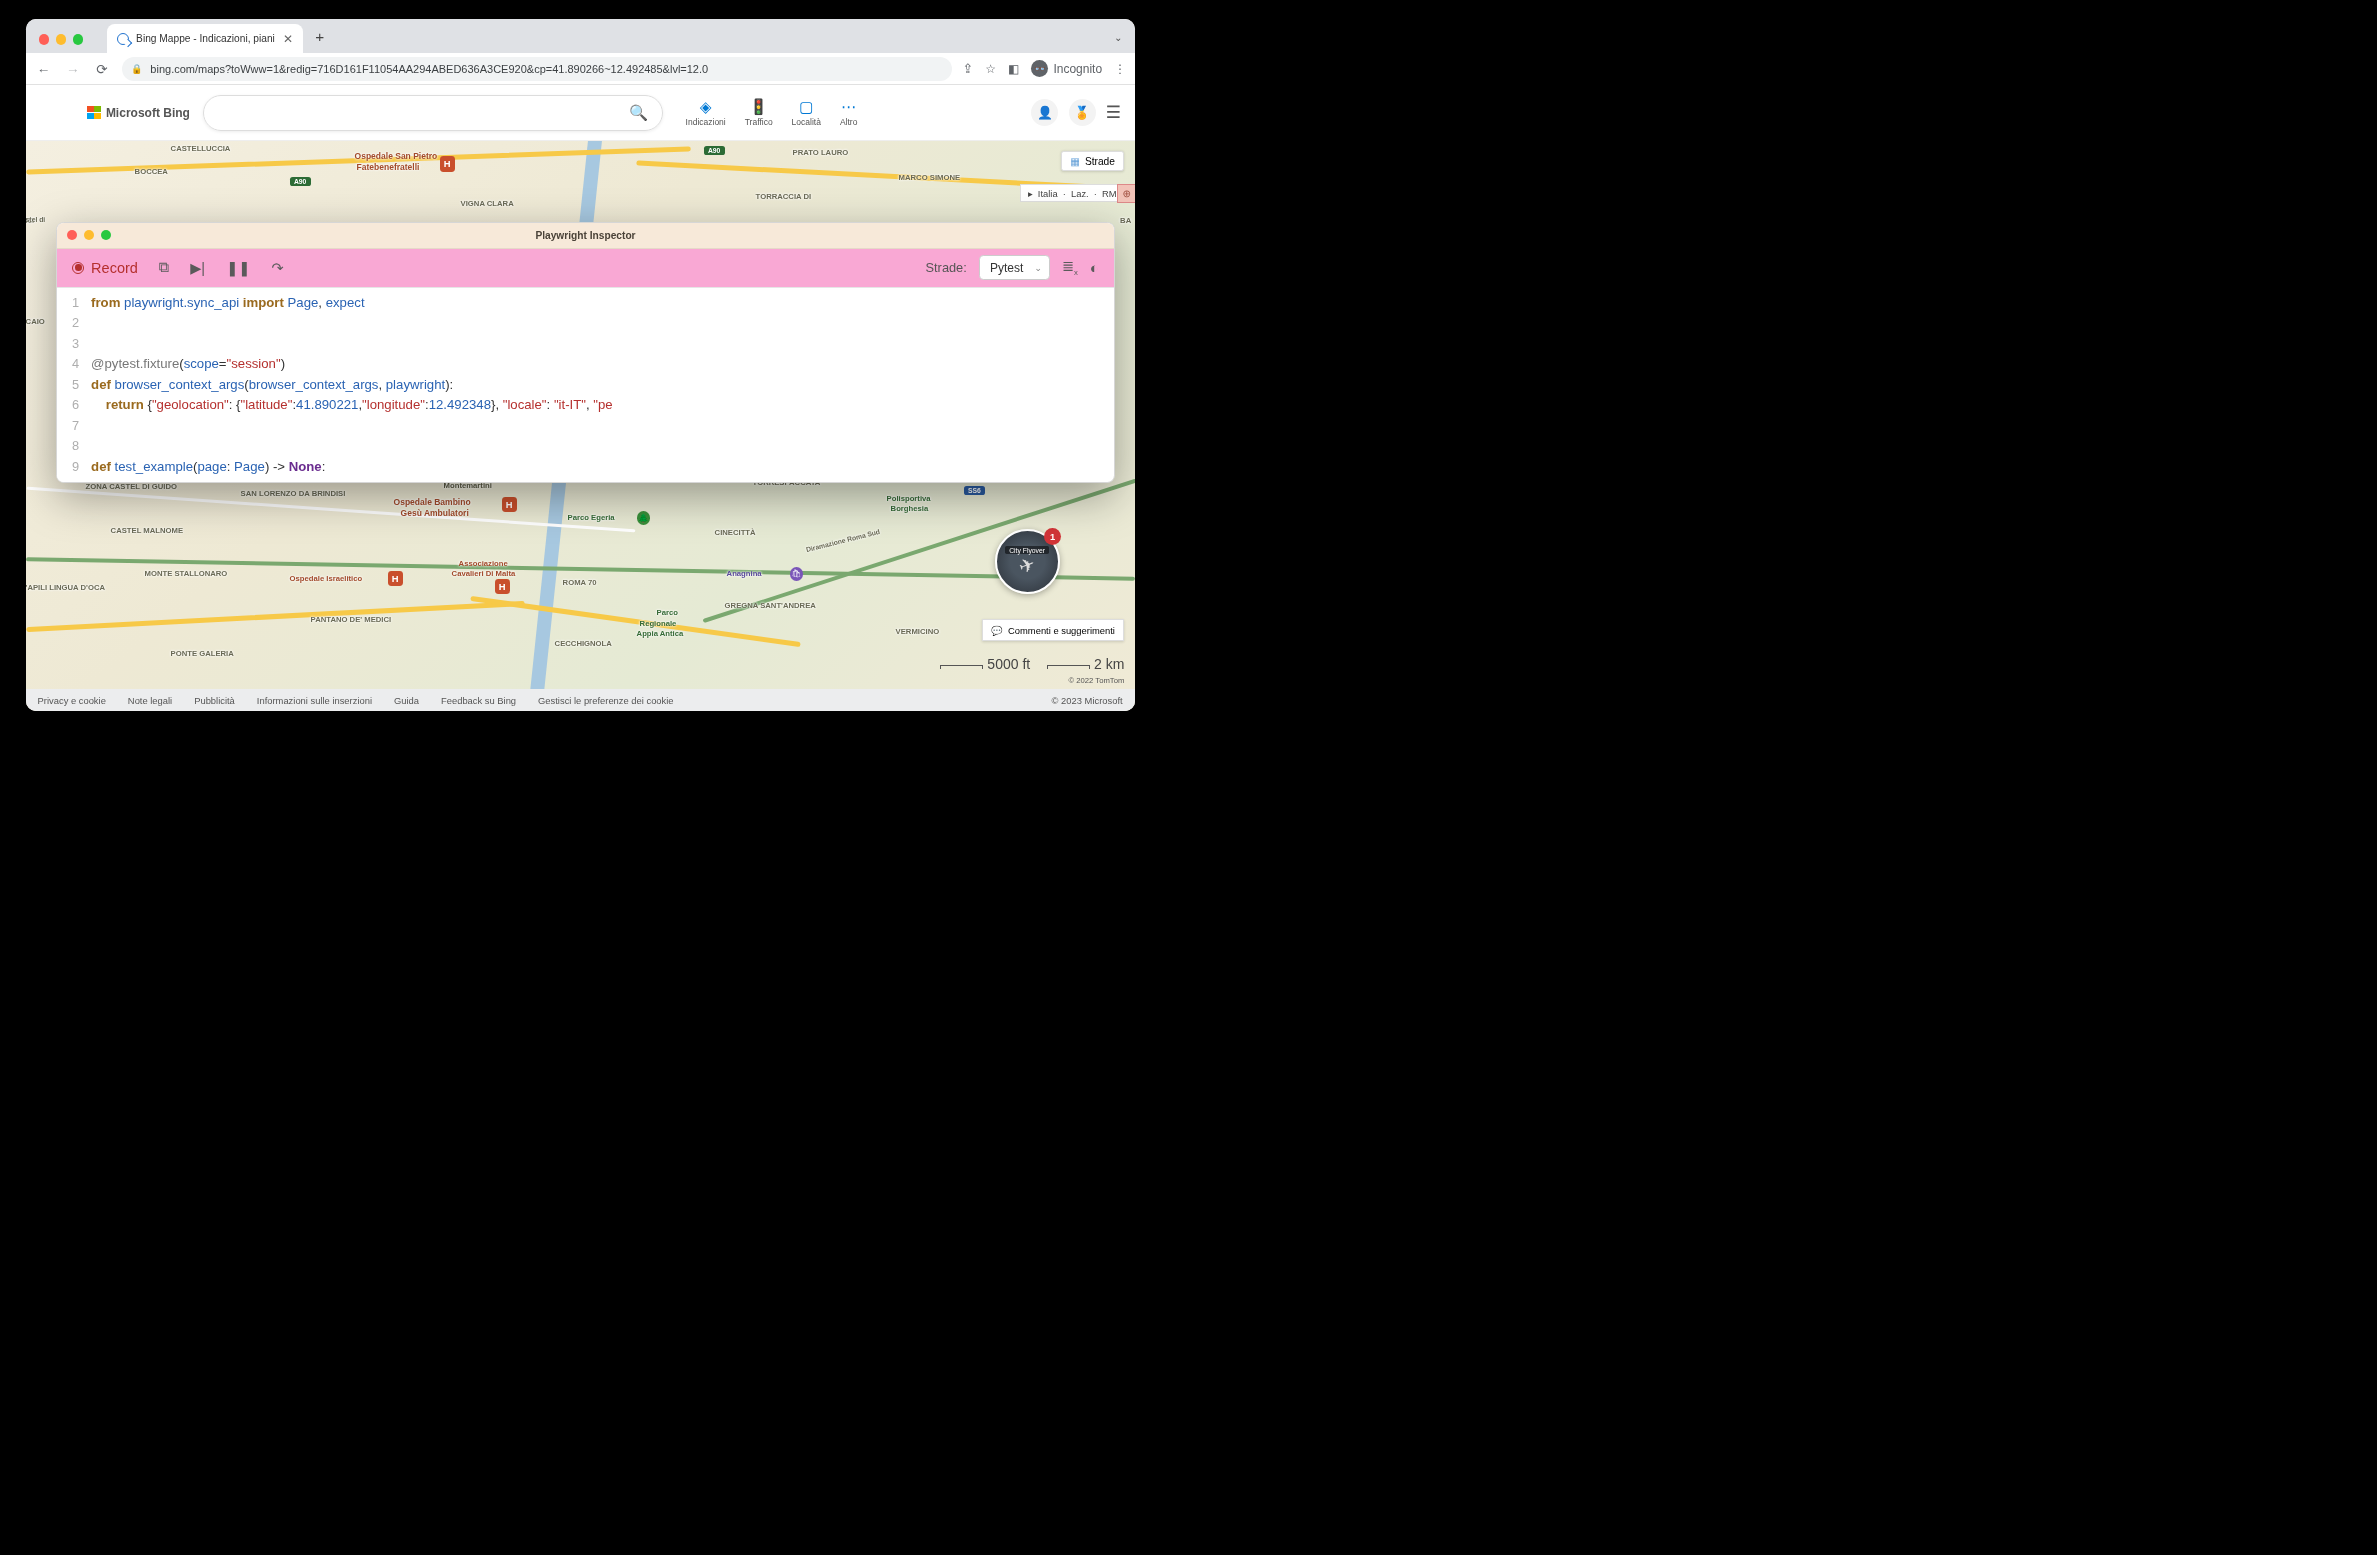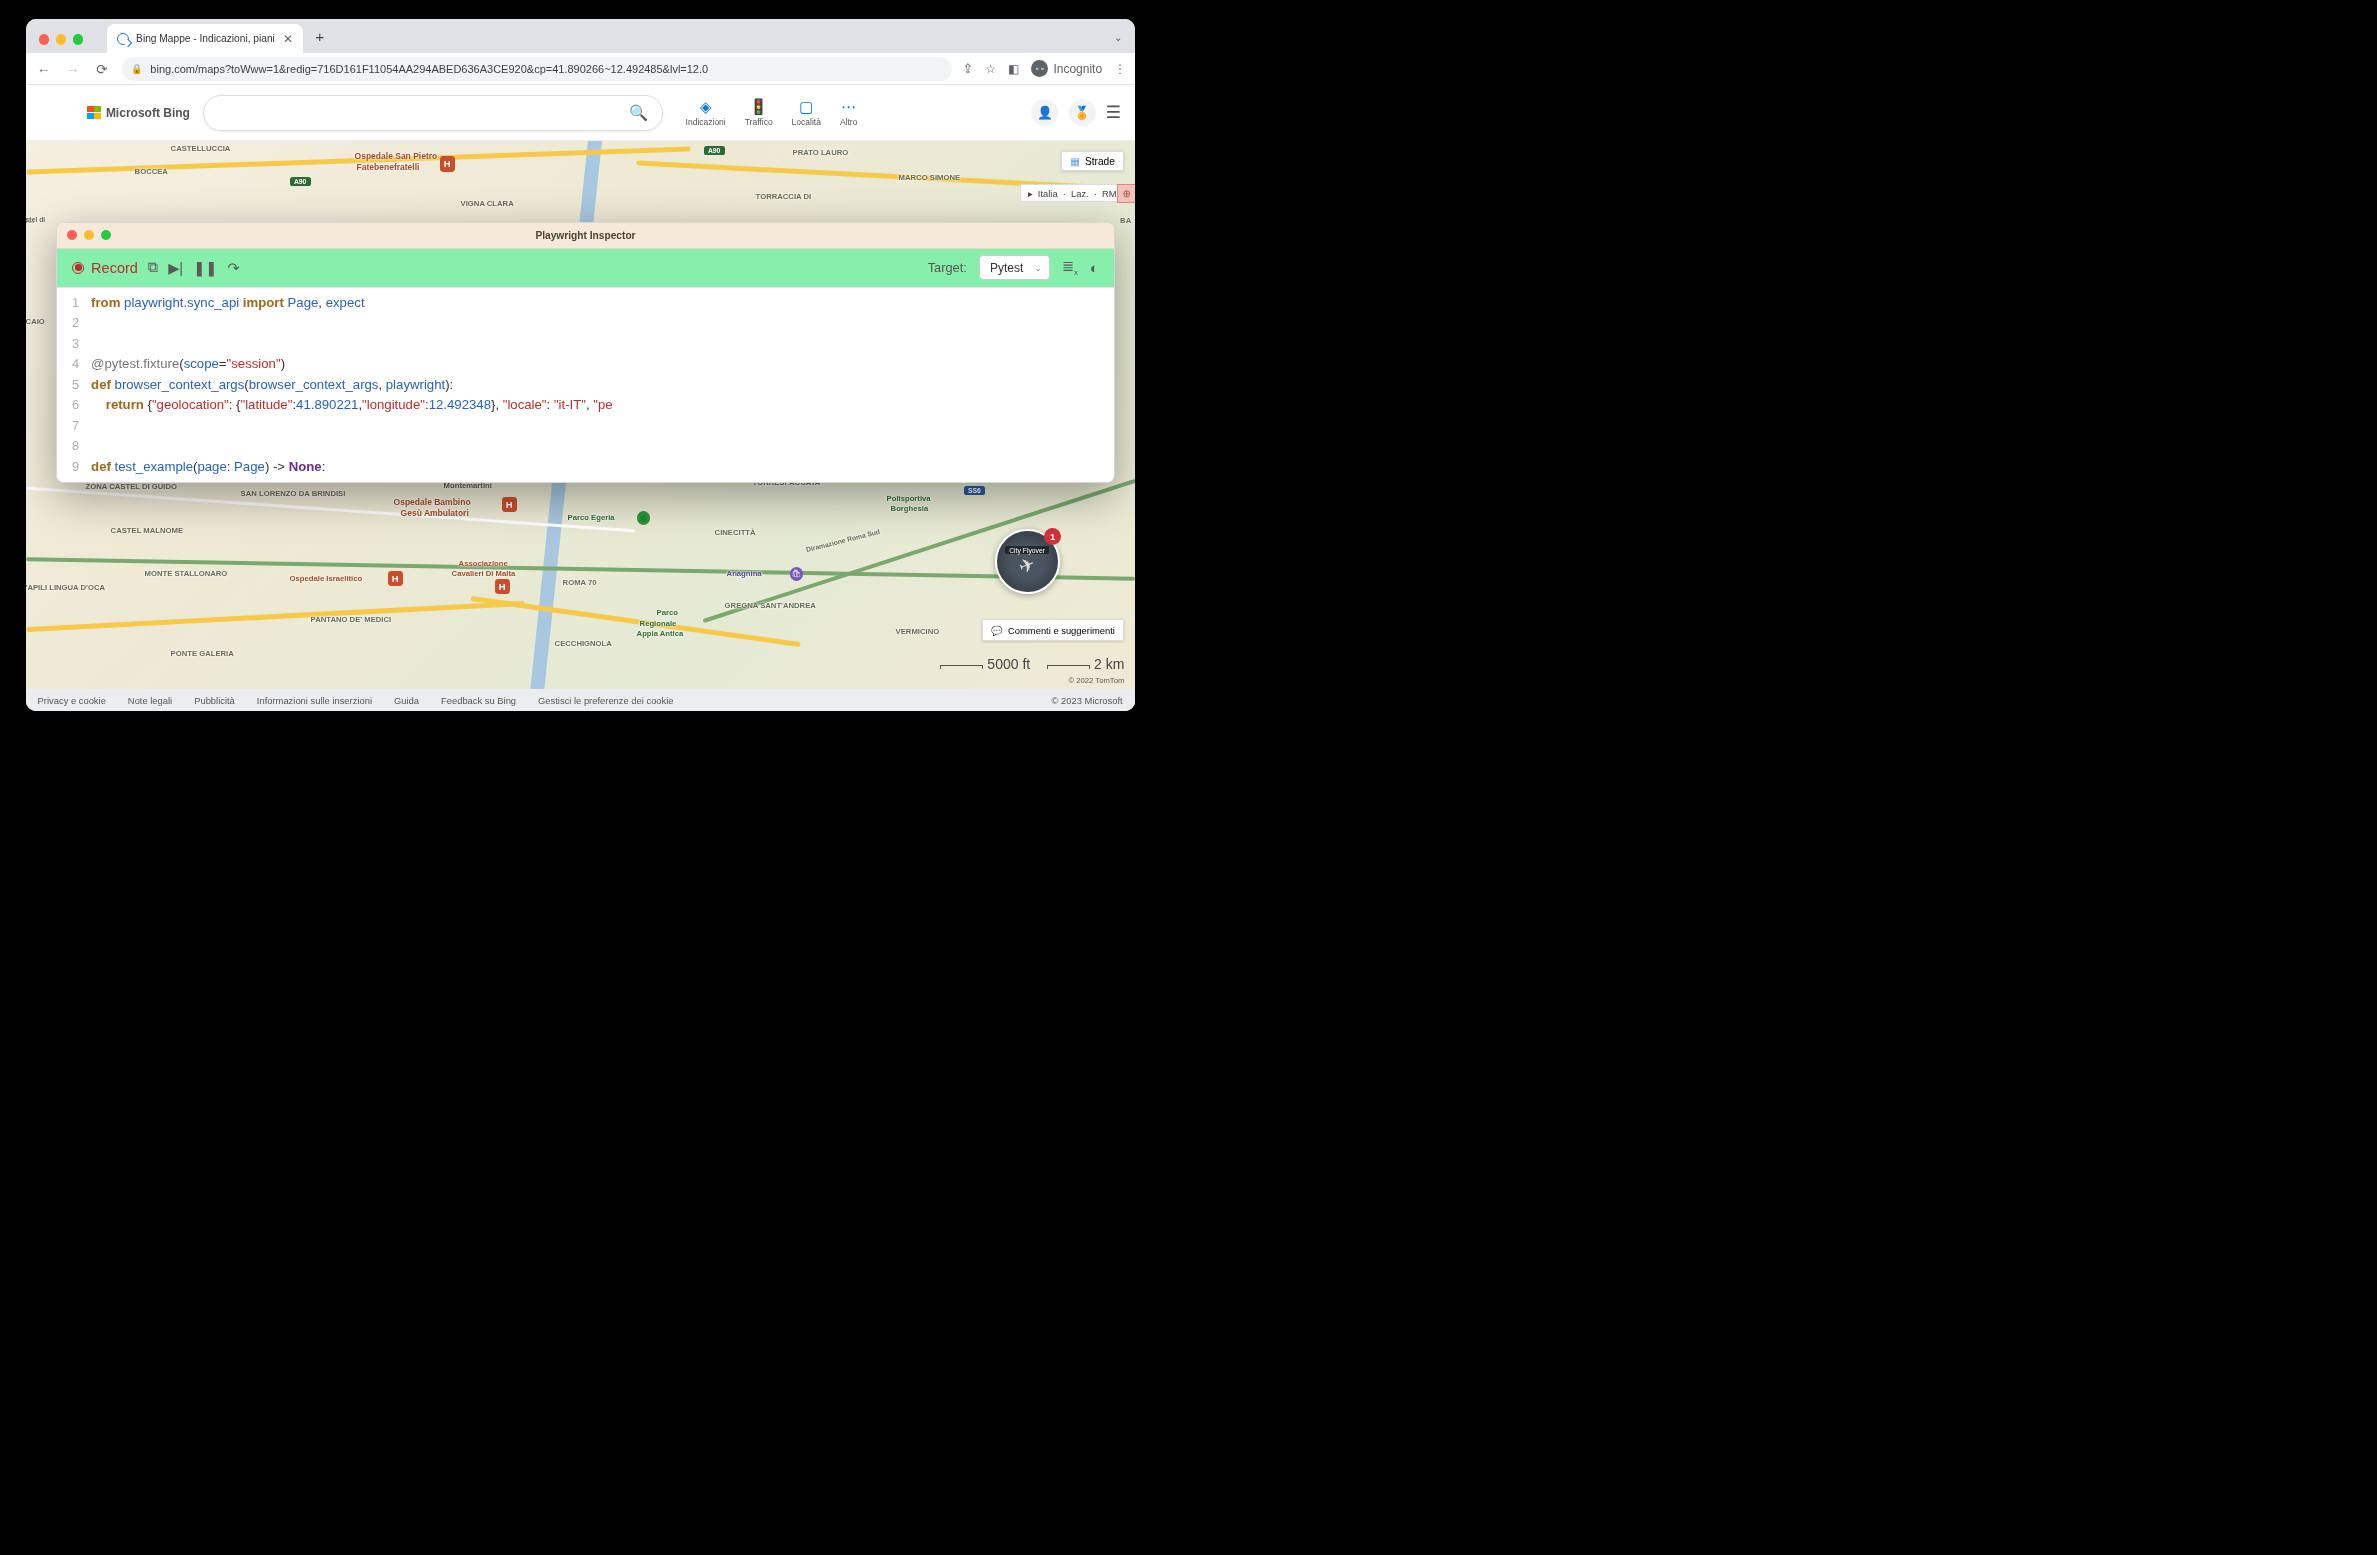--- a/index.html
+++ b/index.html
@@ -81,21 +81,21 @@
 
   
   .inspector{
     position:absolute; top:222px; left:56px; width:1059px; height:261px;
     background:#fff; border-radius:7.7px; box-shadow:0 13.6px 43px rgba(0,0,0,.35); overflow:hidden;
     border:0.9px solid #d6d6d6;
   }
   .insp-title{ height:25.6px; background:#f7e9d9; display:flex; align-items:center; position:relative; border-bottom:0.9px solid #e6d9c8;}
   .insp-title .traffic{ padding: 0 10.2px; }
   .insp-title .wt{ position:absolute; left:0; right:0; text-align:center; font-size:10.2px; font-weight:600; color:#4a4238;}
-  .insp-toolbar{ height:39px; background:#86efac; border-bottom:0.9px solid #e6e6e6; display:flex; align-items:center; padding:0 15.3px; gap:10px;}
+  .insp-toolbar{ height:39px; background:#f9a8d4; border-bottom:0.9px solid #e6e6e6; display:flex; align-items:center; padding:0 15.3px; gap:21px;}
   .record{ display:flex; align-items:center; gap:6.8px; color:#b5302e; font-size:14.5px; font-weight:500;}
   .record .dot{ width:12px; height:12px; border:1.7px solid #b5302e; border-radius:50%; position:relative;}
   .record .dot::after{content:""; position:absolute; top:1.7px; left:1.7px; right:1.7px; bottom:1.7px; background:#b5302e; border-radius:50%;}
   .tbtn{ color:#5a5a5a; font-size:14.5px;}
   .insp-toolbar .tright{ margin-left:auto; display:flex; align-items:center; gap:12px;}
   .target-label{ font-size:12.8px; color:#555;}
   .target-sel{ border:0.9px solid #ccc; border-radius:4.3px; padding:4.3px 25.6px 4.3px 10.2px; font-size:12px; color:#333; background:#fff; position:relative;}
   .target-sel .chv{ position:absolute; right:6.8px; top:6px; color:#888; font-size:9.4px;}
 
   .code{ font-family: Menlo, Monaco, Consolas, monospace; font-size:13.2px; line-height:20.5px; display:flex; height:calc(100% - 65px); overflow:hidden;}
@@ -304,21 +304,21 @@
   <div class="insp-toolbar">
     <span class="record">
       <span class="dot"></span>
       <span>Record</span>
     </span>
     <span class="tbtn">⧉</span>
     <span class="tbtn">▶|</span>
     <span class="tbtn">❚❚</span>
     <span class="tbtn">↷</span>
     <div class="tright">
-      <span class="target-label">Target:</span>
+      <span class="target-label">Strade:</span>
       <span class="target-sel">
         <span>Pytest</span>
         <span class="chv">⌄</span>
       </span>
       <span class="tbtn">≣<sub style="font-size:7.7px;">x</sub></span>
       <span class="tbtn">◐</span>
     </div>
   </div>
   <div class="code">
     <div class="gutter">

